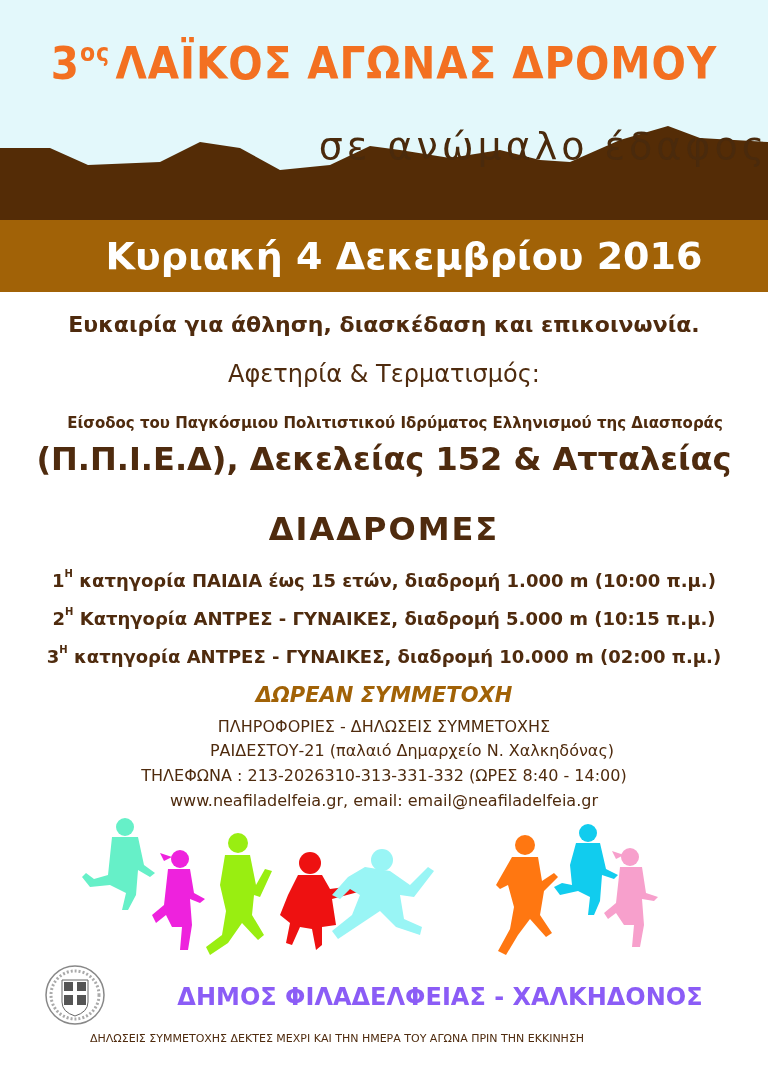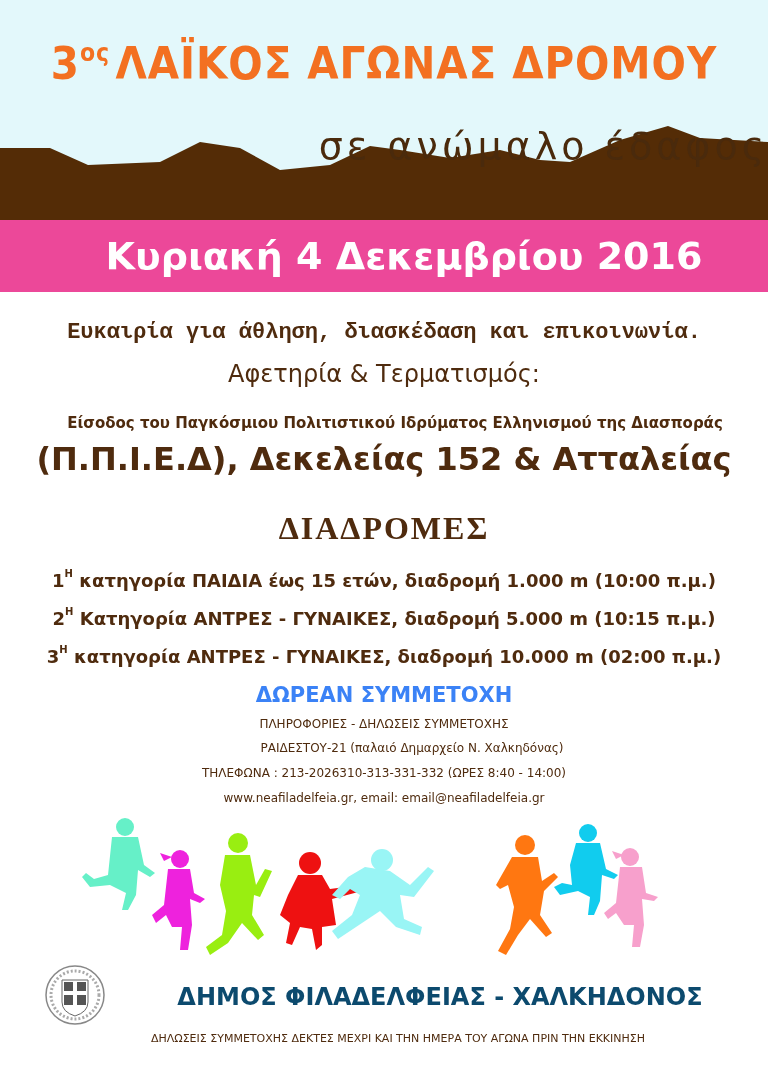--- a/index.html
+++ b/index.html
@@ -2,44 +2,44 @@
 <html><head>
 <meta charset="utf-8">
 <style>
   html, body { margin: 0; padding: 0; }
   body { width: 768px; height: 1085px; background: #ffffff; position: relative; overflow: hidden; font-family: "DejaVu Sans", sans-serif; }
   .sky { position: absolute; left: 0; top: 0; width: 768px; height: 220px; background: #e3f8fb; }
   .hills { position: absolute; left: 0; top: 100px; width: 768px; height: 120px; }
   .title { position: absolute; left: 0; top: 38px; width: 768px; text-align: center; color: #f37021; font-size: 44px; font-weight: bold; letter-spacing: 1px; transform: scaleX(0.92); }
   .title sup { font-size: 24px; vertical-align: 18px; margin-right: 6px; }
   .subtitle { position: absolute; left: 0; top: 124px; width: 768px; text-align: right; color: #4a2a0c; font-size: 38px; letter-spacing: 4px; padding-left: 40px; box-sizing: border-box; }
-  .dateband { position: absolute; left: 0; top: 220px; width: 768px; height: 72px; background: #ec4899; color: #ffffff; font-size: 38px; font-weight: bold; text-align: center; line-height: 72px; padding-left: 40px; box-sizing: border-box; }
+  .dateband { position: absolute; left: 0; top: 220px; width: 768px; height: 72px; background: #a16207; color: #ffffff; font-size: 38px; font-weight: bold; text-align: center; line-height: 72px; padding-left: 40px; box-sizing: border-box; }
   .brown { color: #4f2b0e; }
-  .orange { color: #3b82f6; }
+  .orange { color: #a16207; font-style: italic; }
   .line { position: absolute; left: 0; width: 768px; text-align: center; }
-  .l-opp { top: 320px; font-size: 22px; font-weight: bold; font-family: Liberation Mono, monospace; }
+  .l-opp { top: 312px; font-size: 22px; font-weight: bold; }
   .l-start { top: 360px; font-size: 24px; font-weight: normal; }
   .l-addr1 { top: 414px; font-size: 15px; font-weight: bold; padding-left: 11px; }
   .l-addr2 { top: 440px; font-size: 32px; font-weight: bold; }
-  .l-routes { top: 510px; font-size: 32px; font-weight: bold; letter-spacing: 2px; font-family: Liberation Serif, serif; }
+  .l-routes { top: 510px; font-size: 32px; font-weight: bold; letter-spacing: 2px; }
   .route { position: absolute; left: 0; width: 768px; text-align: center; font-size: 18px; font-weight: bold; }
   .route sup { font-size: 10px; vertical-align: 10px; }
   .r1 { top: 568px; }
   .r2 { top: 606px; }
   .r3 { top: 644px; }
   .l-free { top: 683px; font-size: 21px; font-weight: bold; }
-  .info { position: absolute; left: 0; width: 768px; text-align: center; font-size: 12px; }
+  .info { position: absolute; left: 0; width: 768px; text-align: center; font-size: 16px; }
   .i1 { top: 717px; }
   .i2 { top: 741px; margin-left: 28px; }
   .i3 { top: 766px; }
   .i4 { top: 791px; }
   .runners { position: absolute; left: 60px; top: 815px; width: 620px; height: 145px; }
   .emblem { position: absolute; left: 44px; top: 964px; width: 62px; height: 62px; }
-  .l-muni { position: absolute; left: 120px; top: 983px; width: 640px; text-align: center; font-size: 24px; font-weight: bold; color: #0c4a6e; }
-  .l-foot { position: absolute; left: 78px; top: 1032px; width: 640px; text-align: center; font-size: 11px; color: #4f2b0e; }
+  .l-muni { position: absolute; left: 120px; top: 983px; width: 640px; text-align: center; font-size: 24px; font-weight: bold; color: #8b5cf6; }
+  .l-foot { position: absolute; left: 90px; top: 1032px; width: 640px; text-align: left; font-size: 11px; color: #4f2b0e; }
 </style>
 </head>
 <body>
 
 <div class="sky"></div>
 
 <svg class="hills" viewBox="0 0 768 120" preserveAspectRatio="none">
   <path d="M0,48 L50,48 L88,65 L160,62 L200,42 L240,48 L280,70 L330,65 L370,46 L400,50 L450,58 L500,50 L540,60 L570,62 L620,40 L668,26 L700,38 L768,42 L768,120 L0,120 Z" fill="#542c06"></path>
 </svg>
 

